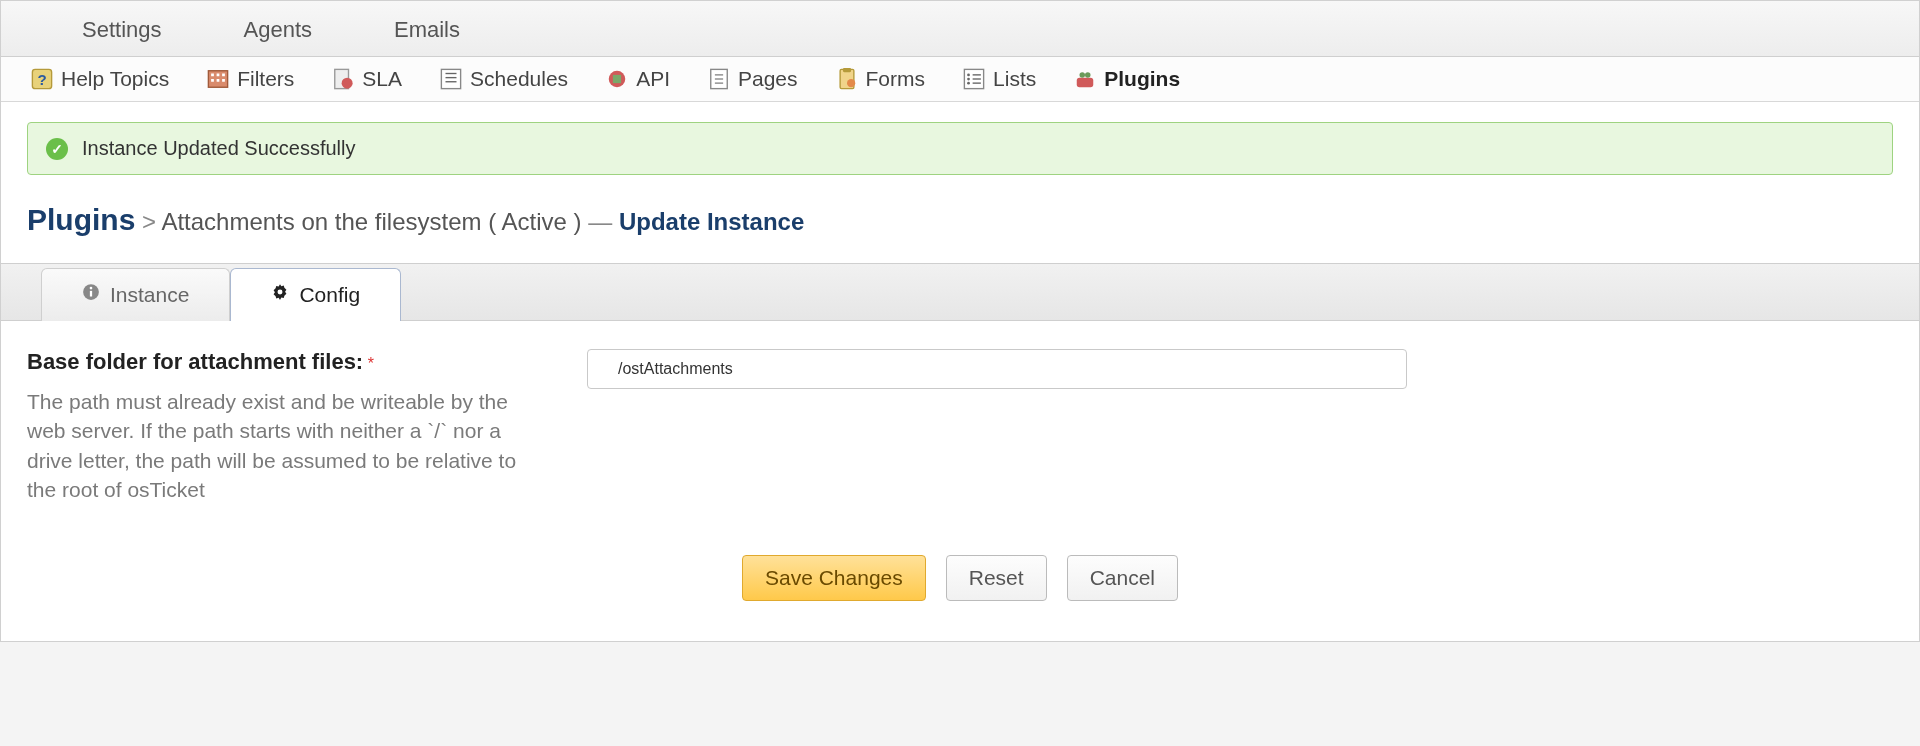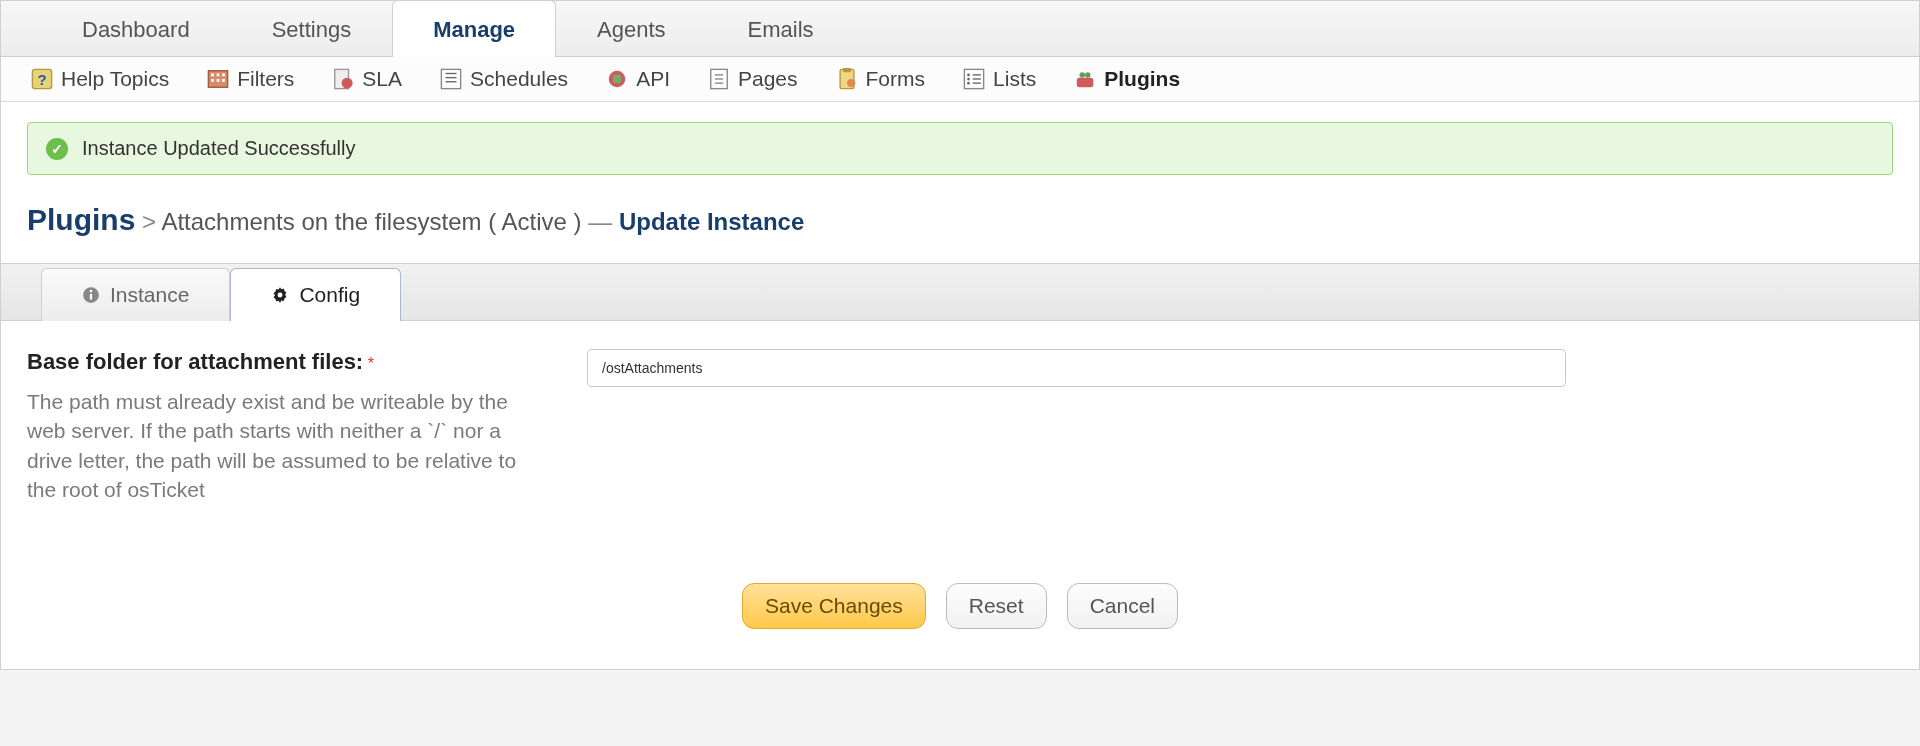--- a/index.html
+++ b/index.html
@@ -111,21 +111,20 @@
   margin: 0 -26px;
 }
 .secondary-tabs-row .stab {
   padding: 14px 40px;
   font-size: 21px;
   color: #666;
   cursor: pointer;
   border: 1px solid transparent;
   border-bottom: none;
   display:flex;
-  align-items:center;
   gap:10px;
   position: relative;
   top: 1px;
   border-radius: 6px 6px 0 0;
 }
 .secondary-tabs-row .stab .ticon { width:18px; height:18px; fill:#666; }
 .secondary-tabs-row .stab.inactive {
   background: linear-gradient(#fafafa,#ececec);
   border-color:#cfcfcf;
 }
@@ -152,59 +151,56 @@
   color:#222;
 }
 .form-label-col .req { color:#d33; font-weight:400; }
 .form-label-col .help {
   color:#7a7a7a;
   font-size: 21px;
   line-height:1.4;
   margin-top:12px;
 }
 .form-input-col input[type=text] {
-  width: 979px;
-  padding: 10px 14px;
-  font-size: 14px;
+  width: 820px;
+  padding: 10px 30px;
+  font-size: 16px;
   border: 1px solid #c9c9c9;
   border-radius: 4px;
   color:#333;
 }
 
 .btn-row {
   display:flex;
   gap:20px;
   justify-content:center;
   margin-top: 50px;
 }
 .btn {
   padding: 10px 22px;
   font-size: 21px;
-  border-radius: 12px;
+  border-radius: 4px;
   cursor:pointer;
   border:1px solid #bbb;
   background: linear-gradient(#fdfdfd,#f1f1f1);
   color:#555;
-  margin-top:28px;
 }
 .btn.primary {
   background: linear-gradient(#ffe199,#ffc94a);
   border-color: #e0a92e;
   color:#6a4a00;
 }
 </style>
 </head>
 <body>
 
 <div class="wrapper">
 
   <div class="topnav">
-    <div class="tab">Dashboard</div>
     <div class="tab">Settings</div>
-    <div class="tab active">Manage</div>
     <div class="tab">Agents</div>
     <div class="tab">Emails</div>
   </div>
 
   <div class="subnav">
     <div class="item">
       <svg viewBox="0 0 16 16">
           <rect x="1" y="1" width="14" height="14" rx="2" fill="#e8d27a" stroke="#b59a3a"></rect>
           <text x="8" y="12" text-anchor="middle" font-size="11" fill="#2a5aa0" font-weight="bold">?</text>
         </svg>

